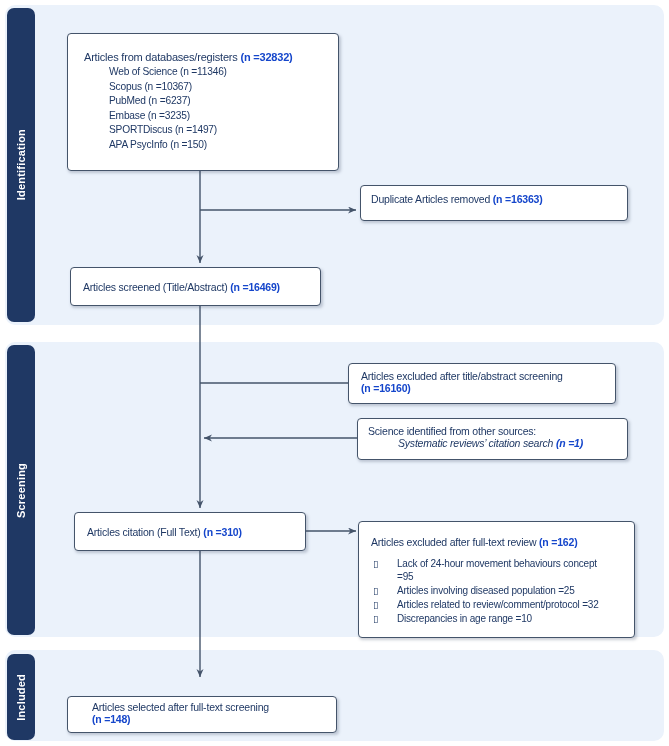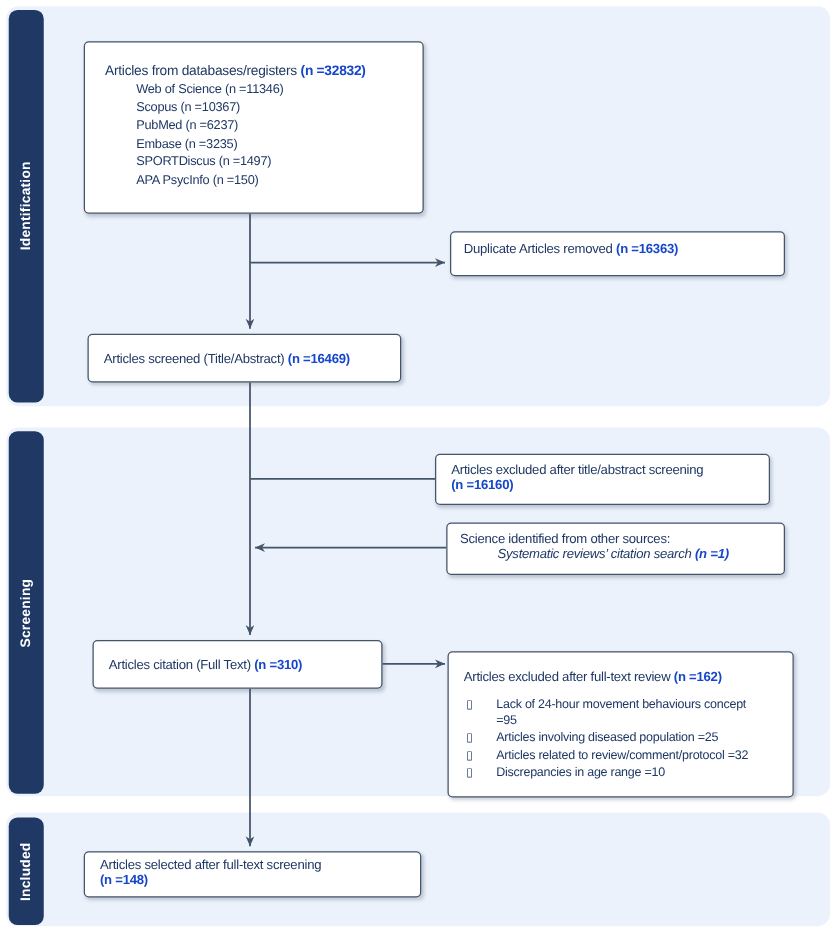--- a/index.html
+++ b/index.html
@@ -108,18 +108,18 @@
         <span class="bullet-glyph">▯</span>
         <span class="bullet-text">Discrepancies in age range =10</span>
       </div>
     </div>
   </div>
 
   <div class="box oneline" style="left:74px;top:512px;width:232px;height:39px;">
     <div><span>Articles citation (Full Text) </span><span class="count">(n =310)</span></div>
   </div>
 
-  <div class="box" style="left:67px;top:681px;width:270px;height:37px;padding:4px 4px 0 12px;">
+  <div class="box" style="left:67px;top:696px;width:270px;height:37px;padding:4px 4px 0 24px;">
     <div>Articles selected after full-text screening</div>
     <div class="count">(n =148)</div>
   </div>
 
 </div>
 
 </body></html>

